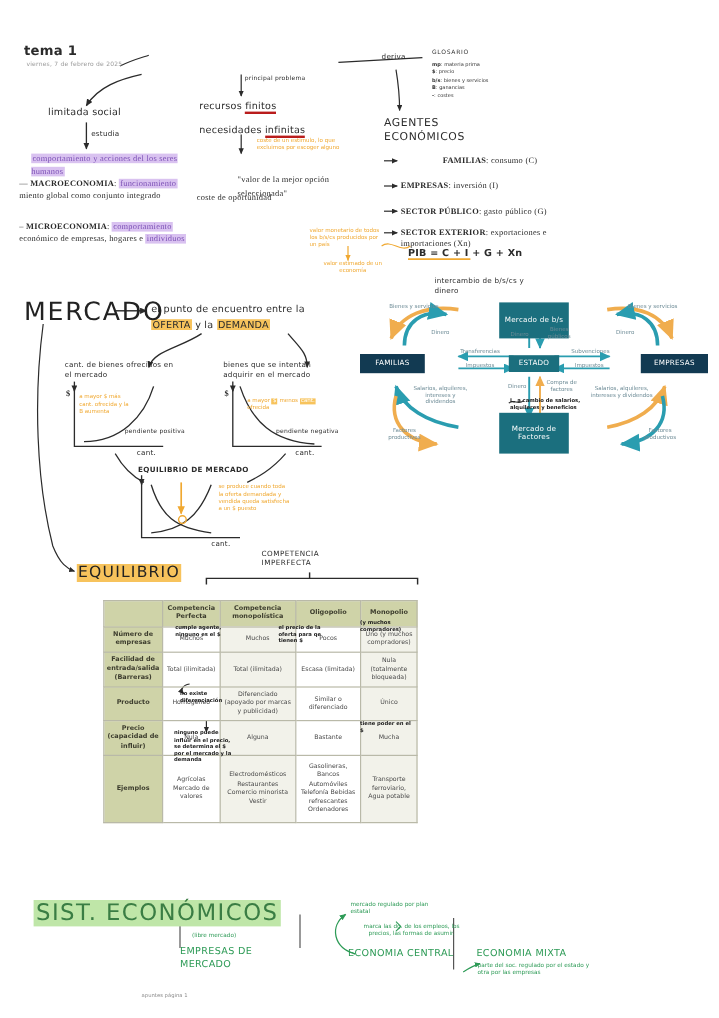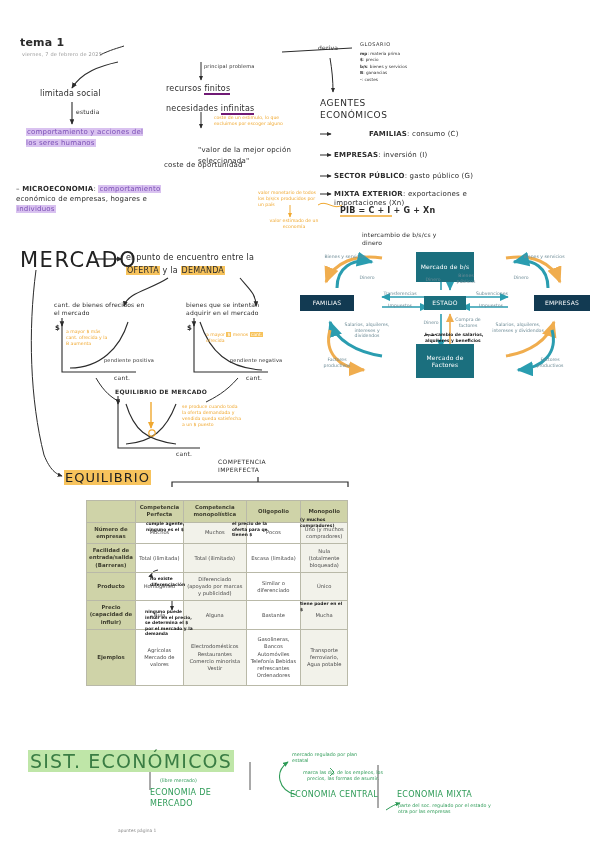--- a/index.html
+++ b/index.html
@@ -17,32 +17,32 @@
 
   
   .hw { font-family:"DejaVu Sans", sans-serif; letter-spacing:.2px; }
   .ink { color:#2b2b2b; }
   .green { color:#2e9b57; }
   .purple { color:#7b4fb5; }
 
   .hl-orange { background:#f7c35c; padding:0 1px; }
   .hl-purple { background:#d9c2f0; padding:0 1px; }
   .hl-green  { background:#bfe6a8; padding:0 2px; }
-  .u-orange { border-bottom:2px solid #701a75; }
+  .u-orange { border-bottom:2px solid #b91c1c; }
 
   
   .title-econ {
     font-size:30px; letter-spacing:2px; color:#222;
     font-weight:400; font-family:"DejaVu Sans", sans-serif;
   }
   .title-mercado { font-size:21px; letter-spacing:1.5px; color:#222; }
   .title-sist { font-size:19px; letter-spacing:1.2px; color:#3a7d44; }
   .title-estructura { font-size:13px; letter-spacing:1px; color:#222; }
 
-  .t7 { font-size:7px; }
+  .t7 { font-size:7px;font-family:Liberation Serif, serif; }
   .t6 { font-size:6px; }
   .t5 { font-size:5px; }
   .t8 { font-size:8px; }
   .t9 { font-size:9px; }
   .t11 { font-size:11px; }
   .bold { font-weight:bold; }
   .ctr { }
 
   
   .glossary { font-size:4.2px; line-height:1.55; color:#333; }
@@ -230,41 +230,46 @@
   <div class="abs hw t5 ink" style="left:204px; top:63px; line-height:1.2;">principal problema</div>
 
   <div class="abs hw t8 ink" style="left:166px; top:84px;">recursos <span class="u-orange">finitos</span></div>
   <div class="abs hw t8 ink" style="left:166px; top:104px;">necesidades <span class="u-orange">infinitas</span></div>
 
   <div class="abs note-or" style="left:214px; top:115px; width:70px;">coste de un estimulo, lo que excluimos por escoger alguno</div>
 
   <div class="abs hw t7 ink" style="left:164px; top:131px;margin-top:30px;">coste de oportunidad</div>
   <div class="abs hw t7 ink" style="left:198px; top:145px; width:110px; line-height:1.5;">"valor de la mejor opción seleccionada"</div>
 
+  <div class="abs hw t7 ink" style="left:16px; top:148px; width:150px; line-height:1.45;">
+    — <span class="bold">MACROECONOMIA</span>:
+    <span class="hl-purple purple">funcionamiento</span>
+    <span>miento global como conjunto integrado</span>
+  </div>
 
   <div class="abs hw t7 ink" style="left:16px; top:184px; width:155px; line-height:1.45;">
     – <span class="bold">MICROECONOMIA</span>:
     <span class="hl-purple purple">comportamiento</span>
     <span>económico de empresas, hogares e </span>
     <span class="hl-purple purple">individuos</span>
   </div>
 
   <div class="abs hw t9 ink ctr" style="left:320px; top:97px; width:80px; line-height:1.35; letter-spacing:.5px;">AGENTES<br>ECONÓMICOS</div>
 
   <div class="abs hw t7 ink" style="left:334px; top:130px;margin-left:35px;">
     <span class="bold">FAMILIAS</span>: <span>consumo (C)</span>
   </div>
   <div class="abs hw t7 ink" style="left:334px; top:151px;">
     <span class="bold">EMPRESAS</span>: <span>inversión (I)</span>
   </div>
   <div class="abs hw t7 ink" style="left:334px; top:172px;">
     <span class="bold">SECTOR PÚBLICO</span>: <span>gasto público (G)</span>
   </div>
   <div class="abs hw t7 ink" style="left:334px; top:190px; width:160px; line-height:1.3;">
-    <span class="bold">MIXTA EXTERIOR</span>: <span>exportaciones e importaciones (Xn)</span>
+    <span class="bold">SECTOR EXTERIOR</span>: <span>exportaciones e importaciones (Xn)</span>
   </div>
 
   <div class="abs note-or" style="left:258px; top:190px; width:62px;">valor monetario de todos los b/s/cs producidos por un país</div>
   <div class="abs note-or" style="left:266px; top:218px; width:56px; text-align:center;">valor estimado de un economía</div>
 
   <div class="abs hw t8 ink bold" style="left:340px; top:206px;">PIB = C + I + G + Xn</div>
 
   <div class="abs hw t8 ink" style="left:126px; top:252px; width:160px; line-height:1.6;">
     el punto de encuentro entre la <span class="hl-orange">OFERTA</span> y la <span class="hl-orange">DEMANDA</span>
   </div>
@@ -387,21 +392,21 @@
   <div class="note-ink" style="left:300px; top:517px; width:50px;">(y muchos compradores)</div>
   <div class="note-ink" style="left:150px; top:576px; width:44px;">no existe diferenciación</div>
   <div class="note-ink" style="left:145px; top:609px; width:52px;">ninguno puede influir en el precio, se determina el $ por el mercado y la demanda</div>
   <div class="note-ink" style="left:300px; top:601px; width:44px;">tiene poder en el $</div>
 
   <div class="abs hw title-sist" style="left:28px; top:750px;">
     <span class="hl-green">SIST. ECONÓMICOS</span>
   </div>
 
   <div class="abs note-gr" style="left:160px; top:778px;">(libre mercado)</div>
-  <div class="abs hw t8 green ctr" style="left:150px; top:787px; width:100px; line-height:1.4; letter-spacing:.3px;">ECONOMIA DE MERCADO</div>
+  <div class="abs hw t8 green ctr" style="left:150px; top:787px; width:100px; line-height:1.4; letter-spacing:.3px;">EMPRESAS DE MERCADO</div>
 
   <div class="abs note-gr" style="left:292px; top:752px; width:72px;">mercado regulado por plan estatal</div>
   <div class="abs note-gr" style="left:302px; top:770px; width:82px; text-align:center;">marca las dg. de los empleos, los precios, las formas de asumir.</div>
   <div class="abs hw t8 green" style="left:262px; top:790px; letter-spacing:.3px;margin-left:28px;">ECONOMIA CENTRAL</div>
 
   <div class="abs hw t8 green" style="left:397px; top:790px; letter-spacing:.3px;">ECONOMIA MIXTA</div>
   <div class="abs note-gr" style="left:398px; top:803px; width:100px;">parte del soc. regulado por el estado y otra por las empresas</div>
 
   <div class="footer">apuntes página 1</div>
 

